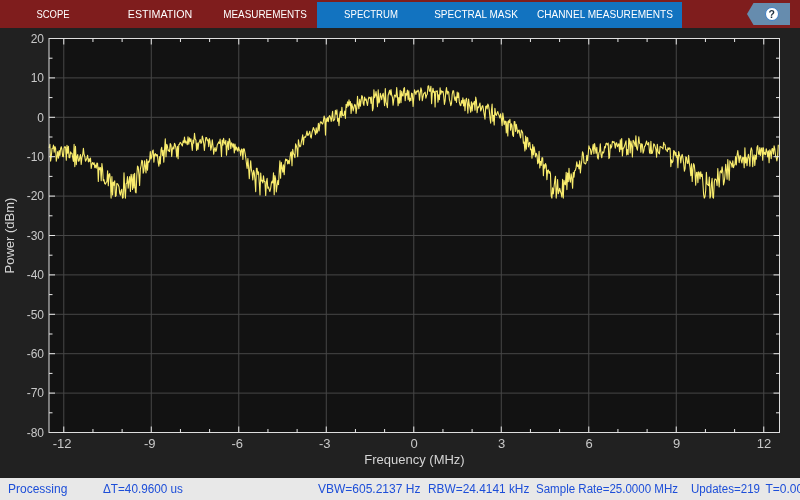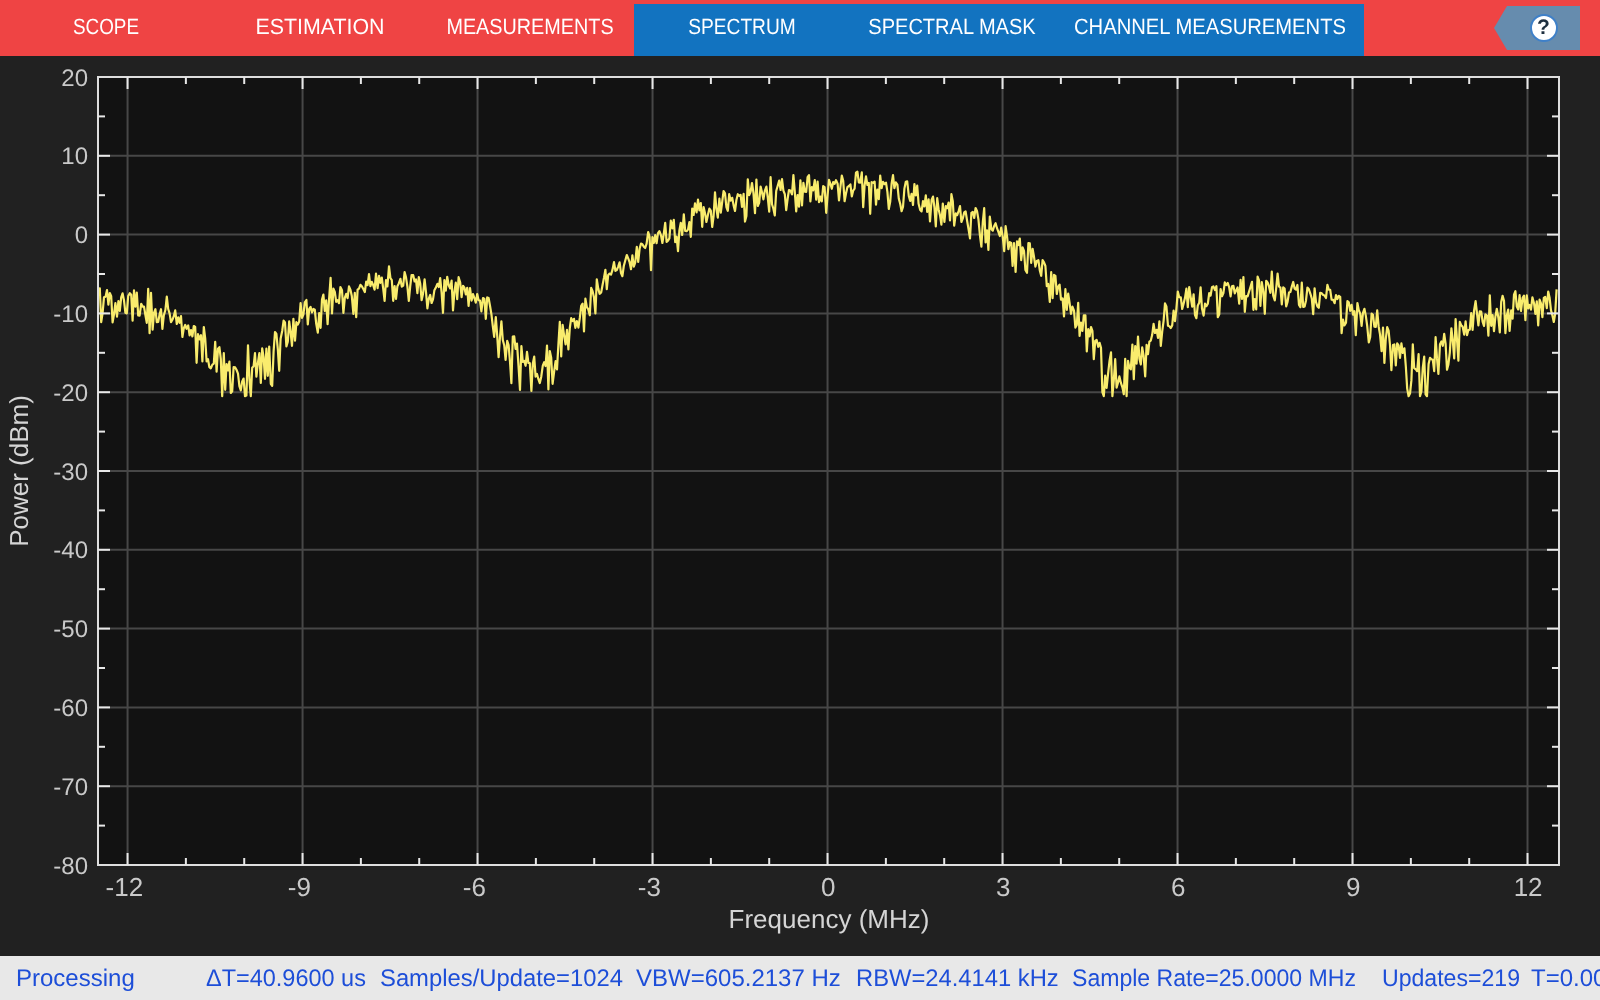--- a/index.html
+++ b/index.html
@@ -1,17 +1,17 @@
 <!DOCTYPE html>
 <html><head><meta charset="utf-8"><style>
 * { margin:0; padding:0; box-sizing:border-box; -webkit-font-smoothing:antialiased; }
 html,body { width:800px; height:500px; overflow:hidden; background:#212121;
   font-family:"Liberation Sans",sans-serif; }
 #stage { position:relative; width:800px; height:500px; }
-#tabbar { position:absolute; left:0; top:0; width:800px; height:28px; background:#ef4444; }
+#tabbar { position:absolute; left:0; top:0; width:800px; height:28px; background:#7f1d1d; }
 #tabhl { position:absolute; left:317.3px; top:1.5px; width:364.7px; height:26.5px; background:#1273c0; }
 .tab { position:absolute; top:0; height:28px; line-height:29px; color:#fff; font-size:11px;
   white-space:nowrap; }
 #help { position:absolute; left:747px; top:3px; width:43px; height:22px; background:#668cae;
   clip-path:polygon(6.5px 0, 43px 0, 43px 22px, 6.5px 22px, 0 11px); }
 #helpc { position:absolute; left:764.5px; top:6.8px; width:14.5px; height:14.5px; border-radius:50%;
   background:#fff; border:1.8px solid #3f80c8; }
 #helpq { position:absolute; left:764.5px; top:6.8px; width:14.5px; height:15px; text-align:center;
   line-height:15.2px; font-size:10.5px; font-weight:bold; color:#1e2f3f; }
 #status { position:absolute; left:0; top:477.5px; width:800px; height:37px; background:#e8e8e8;
@@ -162,19 +162,18 @@
       <div class="tab" style="left:370.6px;transform:translateX(-50%) scaleX(0.871)">SPECTRUM</div>
       <div class="tab" style="left:475.6px;transform:translateX(-50%) scaleX(0.911)">SPECTRAL MASK</div>
       <div class="tab" style="left:605.0px;transform:translateX(-50%) scaleX(0.918)">CHANNEL MEASUREMENTS</div>
     </div>
 <div id="help"></div>
     <div id="helpc"></div>
     <div id="helpq">?</div>
 <div id="status">
 <span style="left:8px;">Processing</span>
 <span style="left:103px;transform:scaleX(0.978);transform-origin:0 50%;">ΔT=40.9600 us</span>
-<span style="left:190px;transform:scaleX(0.992);transform-origin:0 50%;">Samples/Update=1024</span>
 <span style="left:318px;">VBW=605.2137 Hz</span>
 <span style="left:428px;transform:scaleX(0.99);transform-origin:0 50%;">RBW=24.4141 kHz</span>
 <span style="left:536px;transform:scaleX(0.961);transform-origin:0 50%;">Sample Rate=25.0000 MHz</span>
 <span style="left:691px;transform:scaleX(0.962);transform-origin:0 50%;">Updates=219</span>
 <span style="left:765.5px;">T=0.0089712</span>
 </div>
 </div>
 </body></html>

